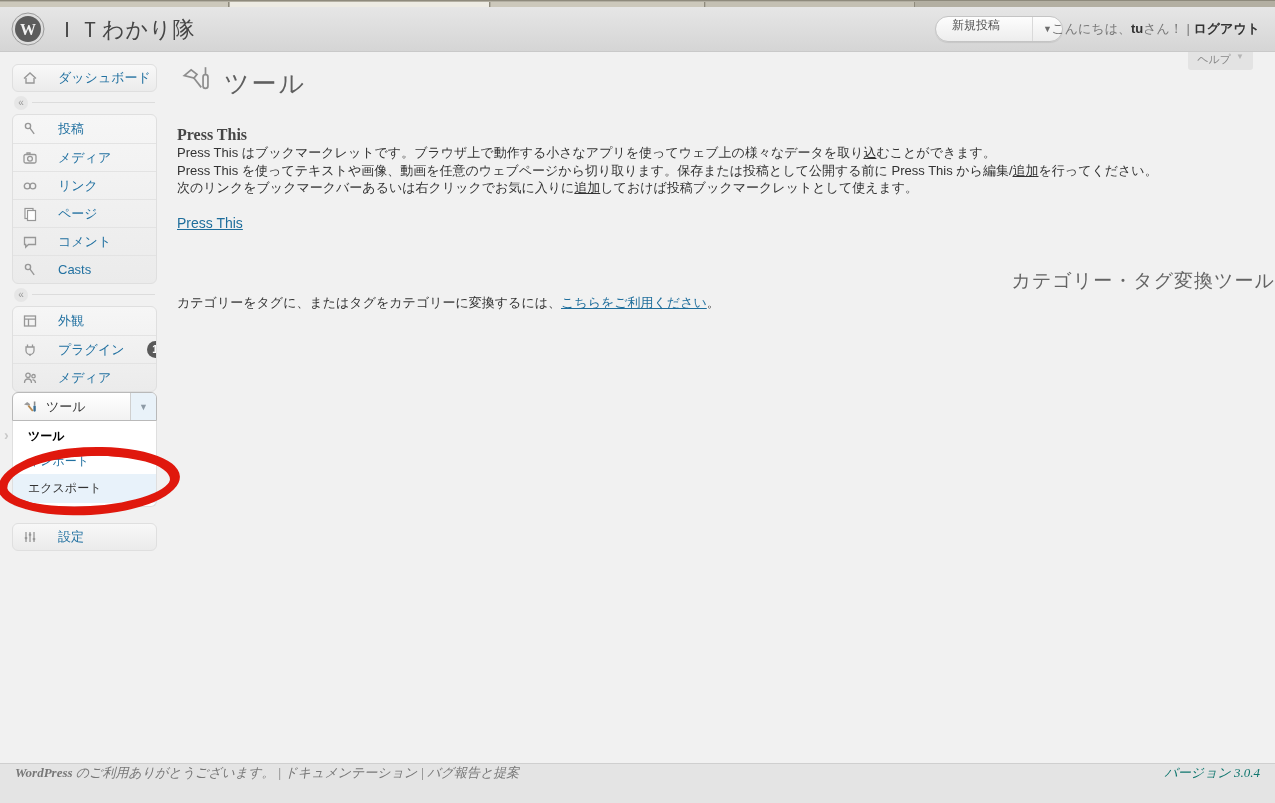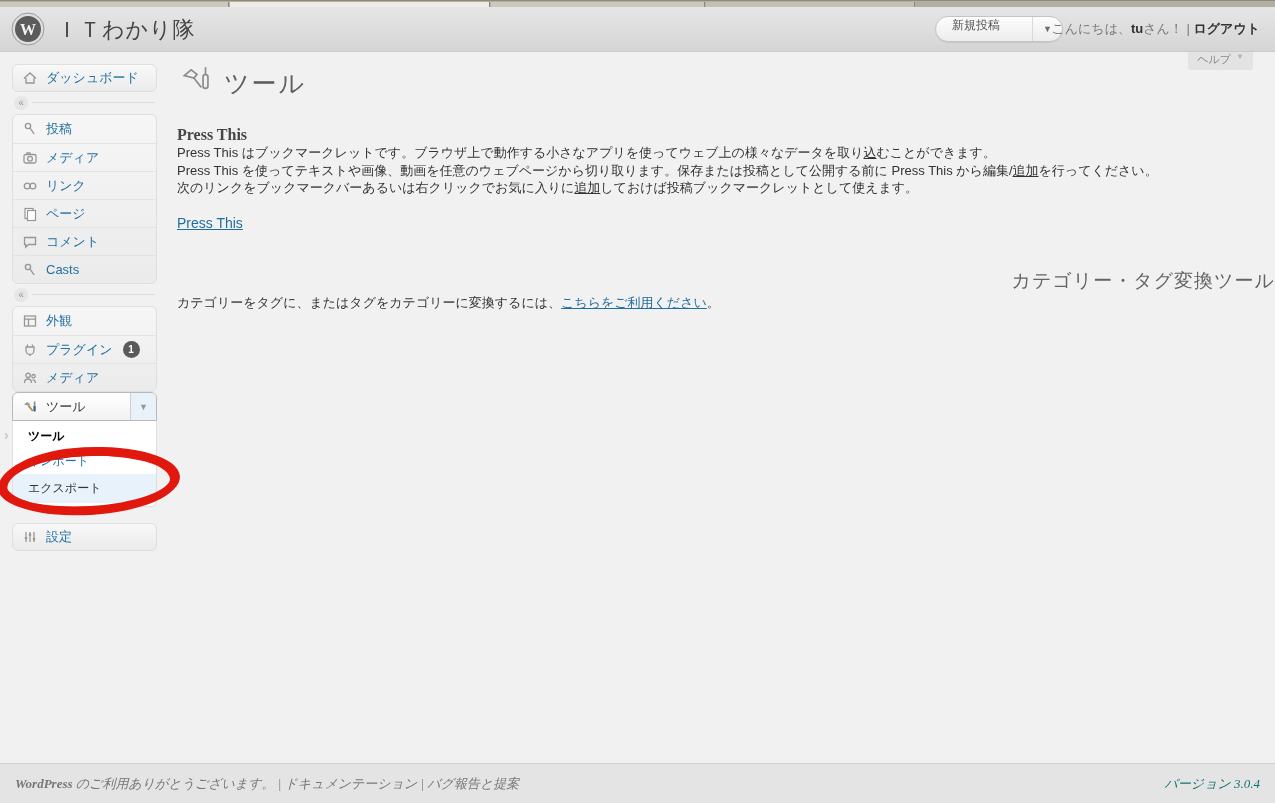--- a/index.html
+++ b/index.html
@@ -32,21 +32,21 @@
 
   
   .help-tab { position:absolute; right:22px; top:52px; height:18px; padding:0 9px; background:#e3e3e3;
               border-radius:0 0 3px 3px; font-size:11px; color:#888; display:flex; gap:5px; cursor:pointer; }
   .help-arrow { font-size:8px; color:#b5b5b5; }
 
   
   .sidebar { position:absolute; left:12px; top:64px; width:145px; font-size:13px; }
   .menu-single { border:1px solid #dfdfdf; border-radius:6px; background:linear-gradient(#f8f8f8,#ebebeb); }
   .menu-box { border:1px solid #dfdfdf; border-radius:6px; background:linear-gradient(#f6f6f6,#ebebeb); }
-  .menu-item { height:28px; display:flex; align-items:center; gap:8px; padding:0 8px; color:#2271a1;
+  .menu-item { height:28px; display:flex; align-items:center; gap:20px; padding:0 8px; color:#2271a1;
                cursor:pointer; white-space:nowrap; overflow:hidden; }
   .menu-item + .menu-item { border-top:1px solid #e3e3e3; }
   .menu-icon { width:17px; height:17px; flex:none; display:flex; align-items:center; justify-content:center; }
   .badge { margin-left:2px; min-width:17px; height:17px; border-radius:9px; background:#5a5a5a; color:#fff;
            font-size:10px; font-weight:bold; display:inline-flex; align-items:center; justify-content:center; }
   .sb-sep { position:relative; height:22px; }
   .sep-knob { position:absolute; left:2px; top:4px; width:14px; height:14px; border-radius:50%; background:#e6e6e6;
               color:#9a9a9a; font-size:10px; line-height:13px; text-align:center; cursor:pointer; }
   .sep-line { position:absolute; left:20px; right:2px; top:10px; border-top:1px solid #dcdcdc; }
 
@@ -76,21 +76,21 @@
   .h3-press { margin-top:24px; font-family:"Liberation Serif","DejaVu Serif",serif; font-size:16px; color:#464646; font-weight:bold; }
   .content p { font-size:13px; color:#333; line-height:1.35; }
   .content .u { text-decoration:underline; }
   .txt-link { color:#1f6e9c; text-decoration:underline; cursor:pointer; }
   .press-link { display:inline-block; margin-top:18px; font-size:14px; }
   .h3-conv { margin-top:36px; font-family:"Liberation Serif","DejaVu Serif",serif; font-size:19px; color:#646464;
              font-weight:normal; letter-spacing:1px;text-align:right; }
 
   
   .footer { position:absolute; left:0; bottom:0; width:100%; height:40px; background:#e4e4e4;
-            border-top:1px solid #cfcfcf; display:flex; align-items:center; justify-content:space-between;
+            border-top:1px solid #cfcfcf; display:flex; justify-content:space-between;
             padding:0 15px; font-family:"Liberation Serif","DejaVu Serif",serif; font-style:italic;
             font-size:13px; color:#777; }
   .footer b { font-weight:bold; }
   .foot-link { cursor:pointer; color:#777; }
   .version { color:#0f766e; }
 </style>
 </head>
 <body>
 
 <div id="app">

